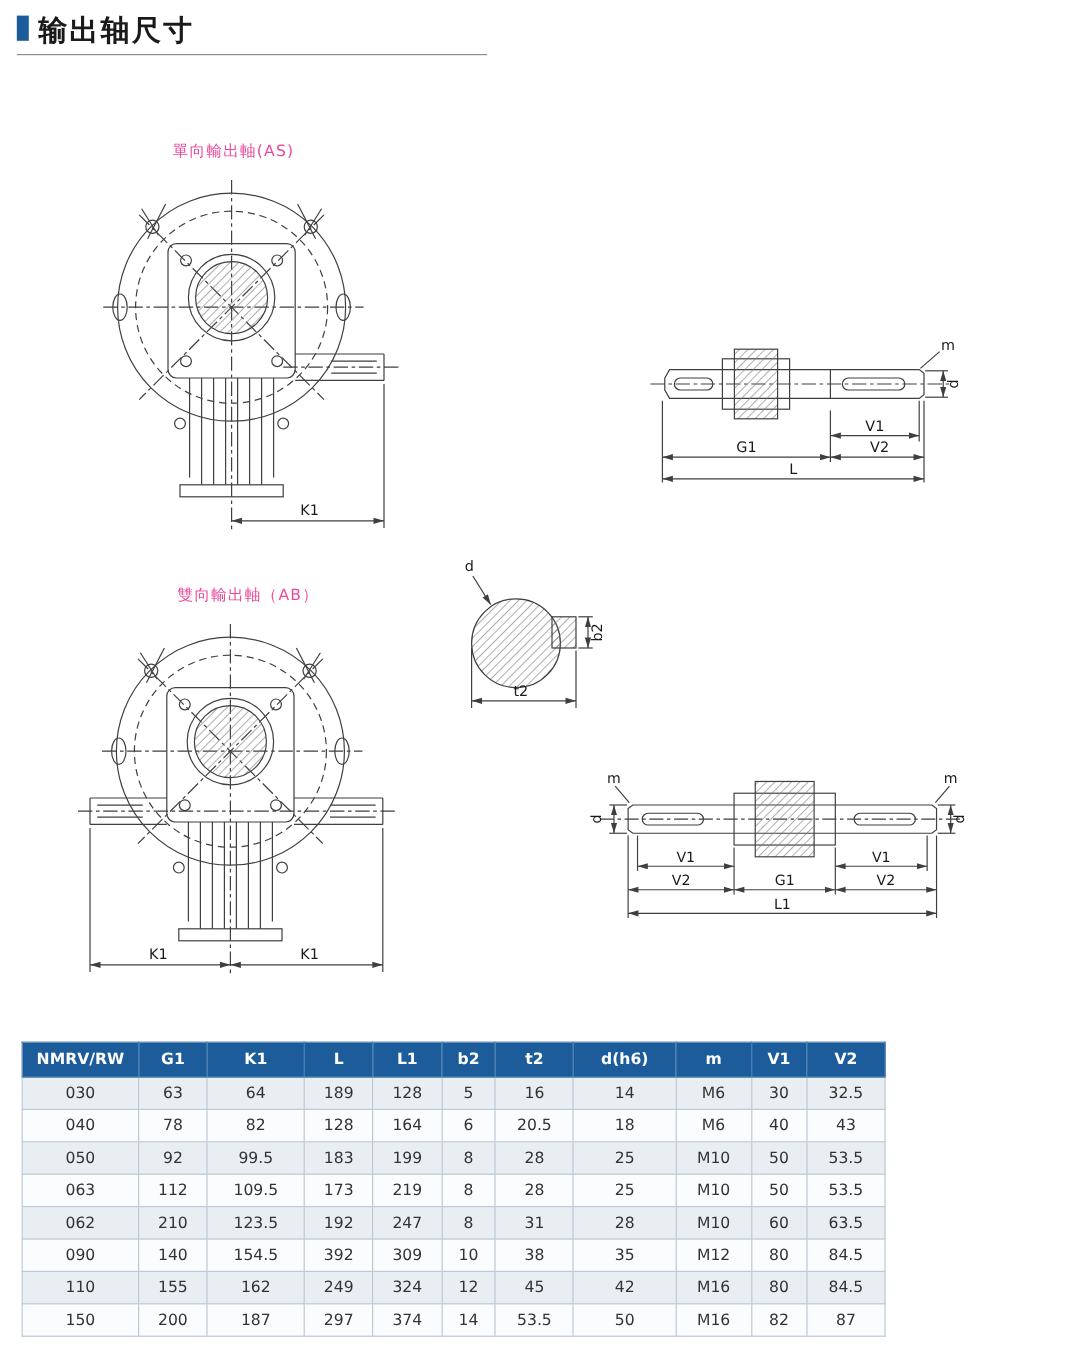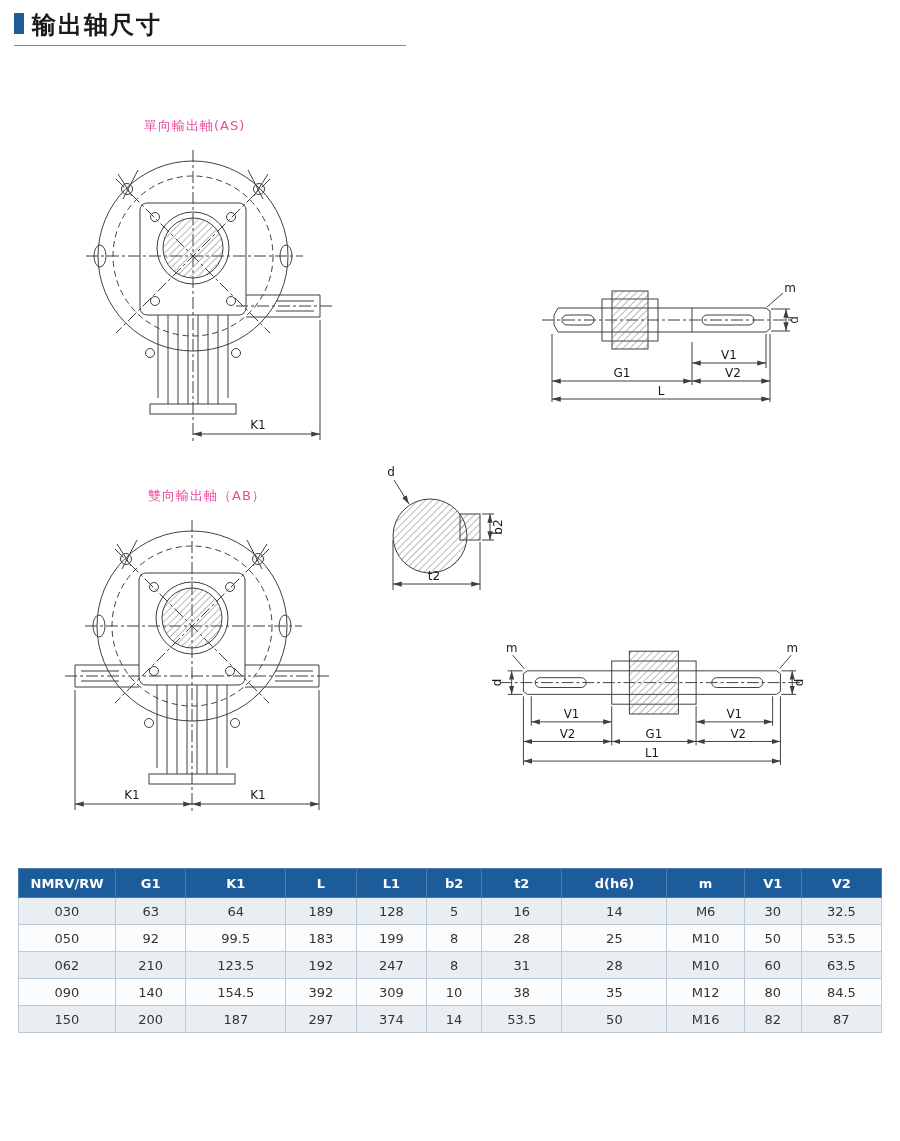--- a/index.html
+++ b/index.html
@@ -18,21 +18,21 @@
   
   svg { position:absolute; overflow:visible; }
   .svg-front-single { left:78px;  top:148px; width:270px; height:310px; }
   .svg-shaft-single { left:540px; top:282px; width:265px; height:135px; }
   .svg-keyway       { left:378px; top:462px; width:130px; height:142px; }
   .svg-front-double { left:62px;  top:518px; width:300px; height:310px; }
   .svg-shaft-double { left:494px; top:640px; width:310px; height:148px; }
   svg text { font-family:"DejaVu Sans", sans-serif; }
   
   .dims-table {
-    position:absolute; left:18px; top:868px; width:864px;
+    position:absolute; left:18px; top:868px; width:720px;
     border-collapse:collapse; font-size:13px; text-align:center; color:#333;
     border:1px solid #9fb3c8;
   }
   .dims-table th {
     background:#1d5c9b; color:#ffffff; font-weight:bold; height:28px;
     border:1px solid #4a7cb0; padding:0 2px;
   }
   .dims-table td { height:26px; border:1px solid #bcc9d6; padding:0 2px; }
   .dims-table th:first-child { width:92px; }
   .dims-table tbody tr:nth-child(odd)  { background:#e9eef3; }
@@ -345,33 +345,59 @@
           <td>189</td>
           <td>128</td>
           <td>5</td>
           <td>16</td>
           <td>14</td>
           <td>M6</td>
           <td>30</td>
           <td>32.5</td>
         </tr>
         <tr>
+          <td>040</td>
+          <td>78</td>
+          <td>82</td>
+          <td>128</td>
+          <td>164</td>
+          <td>6</td>
+          <td>20.5</td>
+          <td>18</td>
+          <td>M6</td>
+          <td>40</td>
+          <td>43</td>
+        </tr>
+        <tr>
           <td>050</td>
           <td>92</td>
           <td>99.5</td>
           <td>183</td>
           <td>199</td>
           <td>8</td>
           <td>28</td>
           <td>25</td>
           <td>M10</td>
           <td>50</td>
           <td>53.5</td>
         </tr>
         <tr>
+          <td>063</td>
+          <td>112</td>
+          <td>109.5</td>
+          <td>173</td>
+          <td>219</td>
+          <td>8</td>
+          <td>28</td>
+          <td>25</td>
+          <td>M10</td>
+          <td>50</td>
+          <td>53.5</td>
+        </tr>
+        <tr>
           <td>062</td>
           <td>210</td>
           <td>123.5</td>
           <td>192</td>
           <td>247</td>
           <td>8</td>
           <td>31</td>
           <td>28</td>
           <td>M10</td>
           <td>60</td>
@@ -384,20 +410,33 @@
           <td>392</td>
           <td>309</td>
           <td>10</td>
           <td>38</td>
           <td>35</td>
           <td>M12</td>
           <td>80</td>
           <td>84.5</td>
         </tr>
         <tr>
+          <td>110</td>
+          <td>155</td>
+          <td>162</td>
+          <td>249</td>
+          <td>324</td>
+          <td>12</td>
+          <td>45</td>
+          <td>42</td>
+          <td>M16</td>
+          <td>80</td>
+          <td>84.5</td>
+        </tr>
+        <tr>
           <td>150</td>
           <td>200</td>
           <td>187</td>
           <td>297</td>
           <td>374</td>
           <td>14</td>
           <td>53.5</td>
           <td>50</td>
           <td>M16</td>
           <td>82</td>

